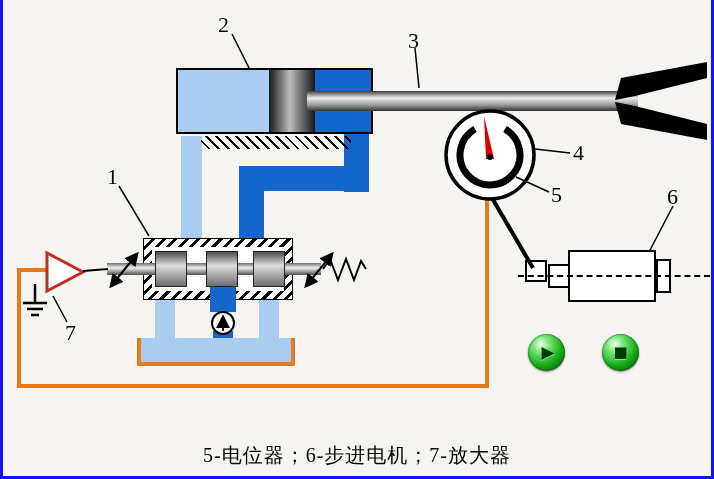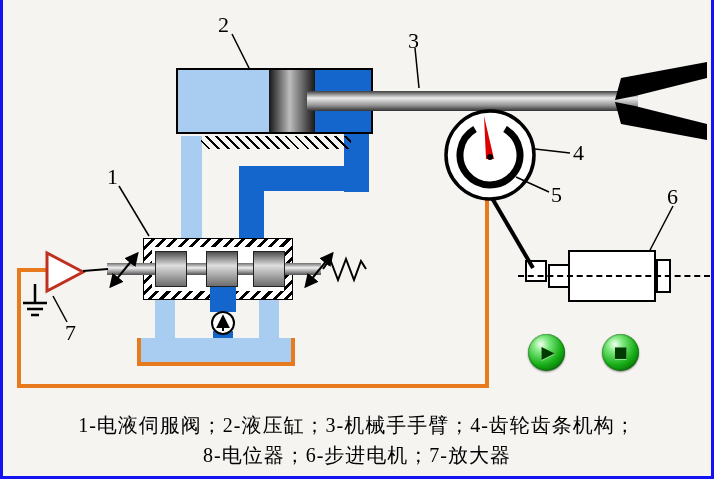--- a/index.html
+++ b/index.html
@@ -157,16 +157,15 @@
   <div class="abs callout" style="left:664px;top:184px;">6</div>
   <div class="abs callout" style="left:62px;top:320px;">7</div>
 
   <div class="abs round-btn" style="left:525px;top:334px;">
     <span class="glyph" style="margin-left:3px;">▶</span>
   </div>
   <div class="abs round-btn" style="left:599px;top:334px;">
     <span class="glyph" style="font-size:15px;">■</span>
   </div>
 
-  <div class="abs caption">1-电液伺服阀；2-液压缸；3-机械手手臂；4-齿轮齿条机构；</div>
-  <div class="abs caption caption2">8-电位器；6-步进电机；7-放大器</div>
+  <div class="abs caption caption2">5-电位器；6-步进电机；7-放大器</div>
 
 </div>
 
 </body></html>

